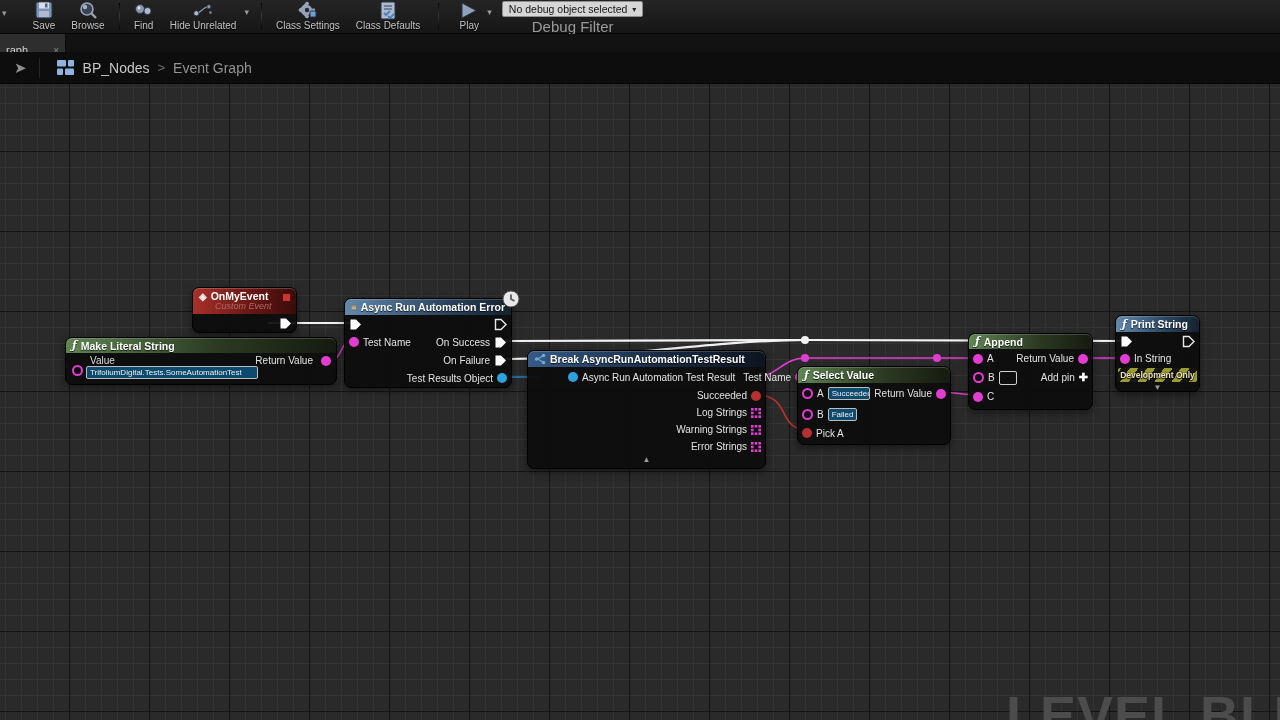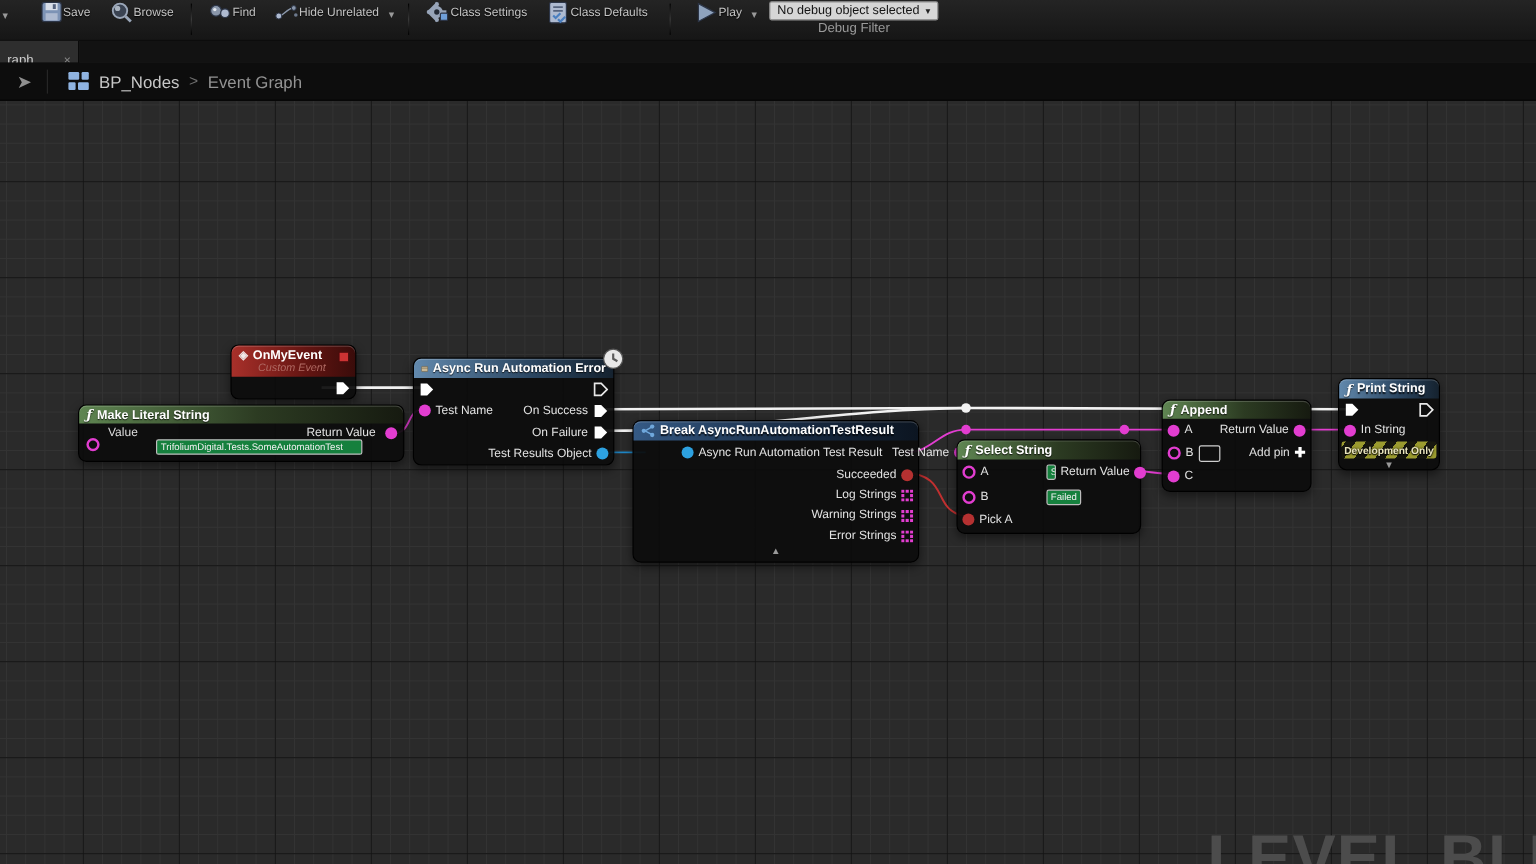--- a/index.html
+++ b/index.html
@@ -5,31 +5,31 @@
   * { margin:0; padding:0; box-sizing:border-box; }
   html,body { width:1280px; height:720px; overflow:hidden; background:#2a2a2a;
               font-family:"Liberation Sans", sans-serif; }
   #stage { position:absolute; width:1280px; height:720px; overflow:hidden; }
 
   
   .toolbar { position:absolute; left:0; top:0; width:1280px; height:34px;
              background:linear-gradient(#242424,#161616); border-bottom:1px solid #060606;
              display:flex; align-items:flex-start; }
   .tb-caret { color:#9a9a9a; font-size:9px; margin:8px 2px 0 2px; }
-  .tb-item { display:flex; flex-direction:row; align-items:center; padding:1px 8px 0 8px;
+  .tb-item { display:flex; flex-direction:column; align-items:center; padding:1px 8px 0 8px;
              color:#c3c3c3; font-size:10px; cursor:pointer; }
   .tb-item .ticon { width:20px; height:18px; display:flex; align-items:center; justify-content:center; }
   .tb-item .tlabel { margin-top:1px; white-space:nowrap; text-shadow:0 1px 1px #000; }
   .tb-sep { width:1px; height:26px; margin:3px 6px 0 6px; background:linear-gradient(#000,#3a3a3a,#000); }
   .tb-dd { color:#9a9a9a; font-size:9px; margin-top:7px; }
   .debug-group { display:flex; flex-direction:column; align-items:center; margin-left:10px; padding-top:1px; }
   .debug-box { background:#d6d6d6; color:#141414; font-size:10.5px; padding:1px 6px;
                border-radius:2px; border:1px solid #8f8f8f; display:flex; align-items:center; gap:5px; }
   .debug-box .dd { font-size:8px; color:#222; }
-  .debug-label { color:#9a9a9a; font-size:11px; margin-top:1px; }
+  .debug-label { color:#9a9a9a; font-size:15px; margin-top:1px; }
 
   
   .tabstrip { position:absolute; left:0; top:34px; width:1280px; height:18px; background:#121212; }
   .tab { position:absolute; left:0; top:0; height:18px; width:66px; background:#2e2e2e;
          border-right:1px solid #0a0a0a; display:flex; align-items:center; padding:16px 6px;
          color:#cfcfcf; font-size:11px; }
   .tab .close { margin-left:auto; color:#8a8a8a; font-size:10px; }
 
   
   .crumbbar { position:absolute; left:0; top:52px; width:1280px; height:32px; background:#0d0d0d;
@@ -65,22 +65,22 @@
   .nhead.navy  { background:linear-gradient(to right,#355a85,#16283f 60%,#0c1521); }
   .fnico { font-family:"DejaVu Serif", serif; font-style:italic; font-weight:bold; font-size:11px; }
   .prow { display:flex; align-items:center; padding:0 4px; }
   .plabel { font-size:10px; color:#e2e2e2; margin:0 4px; white-space:nowrap; }
   .spacer { flex:1; }
   .pin { width:10px; height:10px; border-radius:50%; flex:none; }
   .pin.f-str { background:#e23dd0; }
   .pin.h-str { border:2.5px solid #e23dd0; background:transparent; width:11px; height:11px; }
   .pin.f-obj { background:#2da1e0; }
   .pin.f-bool{ background:#b53131; }
-  .field { background:#15803d; border:1px solid #bdbdbd; border-radius:2px; color:#efefef;
-           font-size:8px; padding:1px 3px; white-space:nowrap; overflow:hidden;margin-left:44px; }
+  .field { background:#0c4a6e; border:1px solid #bdbdbd; border-radius:2px; color:#efefef;
+           font-size:8px; padding:1px 3px; white-space:nowrap; overflow:hidden; }
   .collapse-arrow { text-align:center; color:#9a9a9a; font-size:8px; line-height:10px; }
 
   
   #n-event { left:192px; top:287px; width:105px; height:46px; }
   #n-event .ehead { height:26px; border-radius:6px 6px 0 0; padding:2px 6px 0 6px;
     background:linear-gradient(to right,#a8302a,#641512 60%,#3a0c0a);
     box-shadow:inset 0 1px 0 rgba(255,255,255,0.2); }
   #n-event .etitle { font-size:10.5px; font-weight:bold; color:#fff; display:flex; gap:4px; align-items:center; }
   #n-event .esub { font-size:9px; font-style:italic; color:#b06a63; margin-left:16px; margin-top:-1px; }
   .enable-box { position:absolute; top:5px; right:5px; width:9px; height:9px;
@@ -320,21 +320,21 @@
             <rect x="7.4" y="7.4" width="2.6" height="2.6"></rect>
           </g>
         </svg>
     </div>
     <div class="collapse-arrow">▲</div>
   </div>
 
   <div class="node" id="n-select">
     <div class="nhead green">
       <span class="fnico">ƒ</span>
-      <span>Select String</span>
+      <span>Select Value</span>
     </div>
     <div class="prow r1">
       <span class="pin h-str"></span>
       <span class="plabel">A</span>
       <span class="field">Succeeded</span>
       <span class="spacer"></span>
       <span class="plabel">Return Value</span>
       <span class="pin f-str"></span>
     </div>
     <div class="prow r2">

